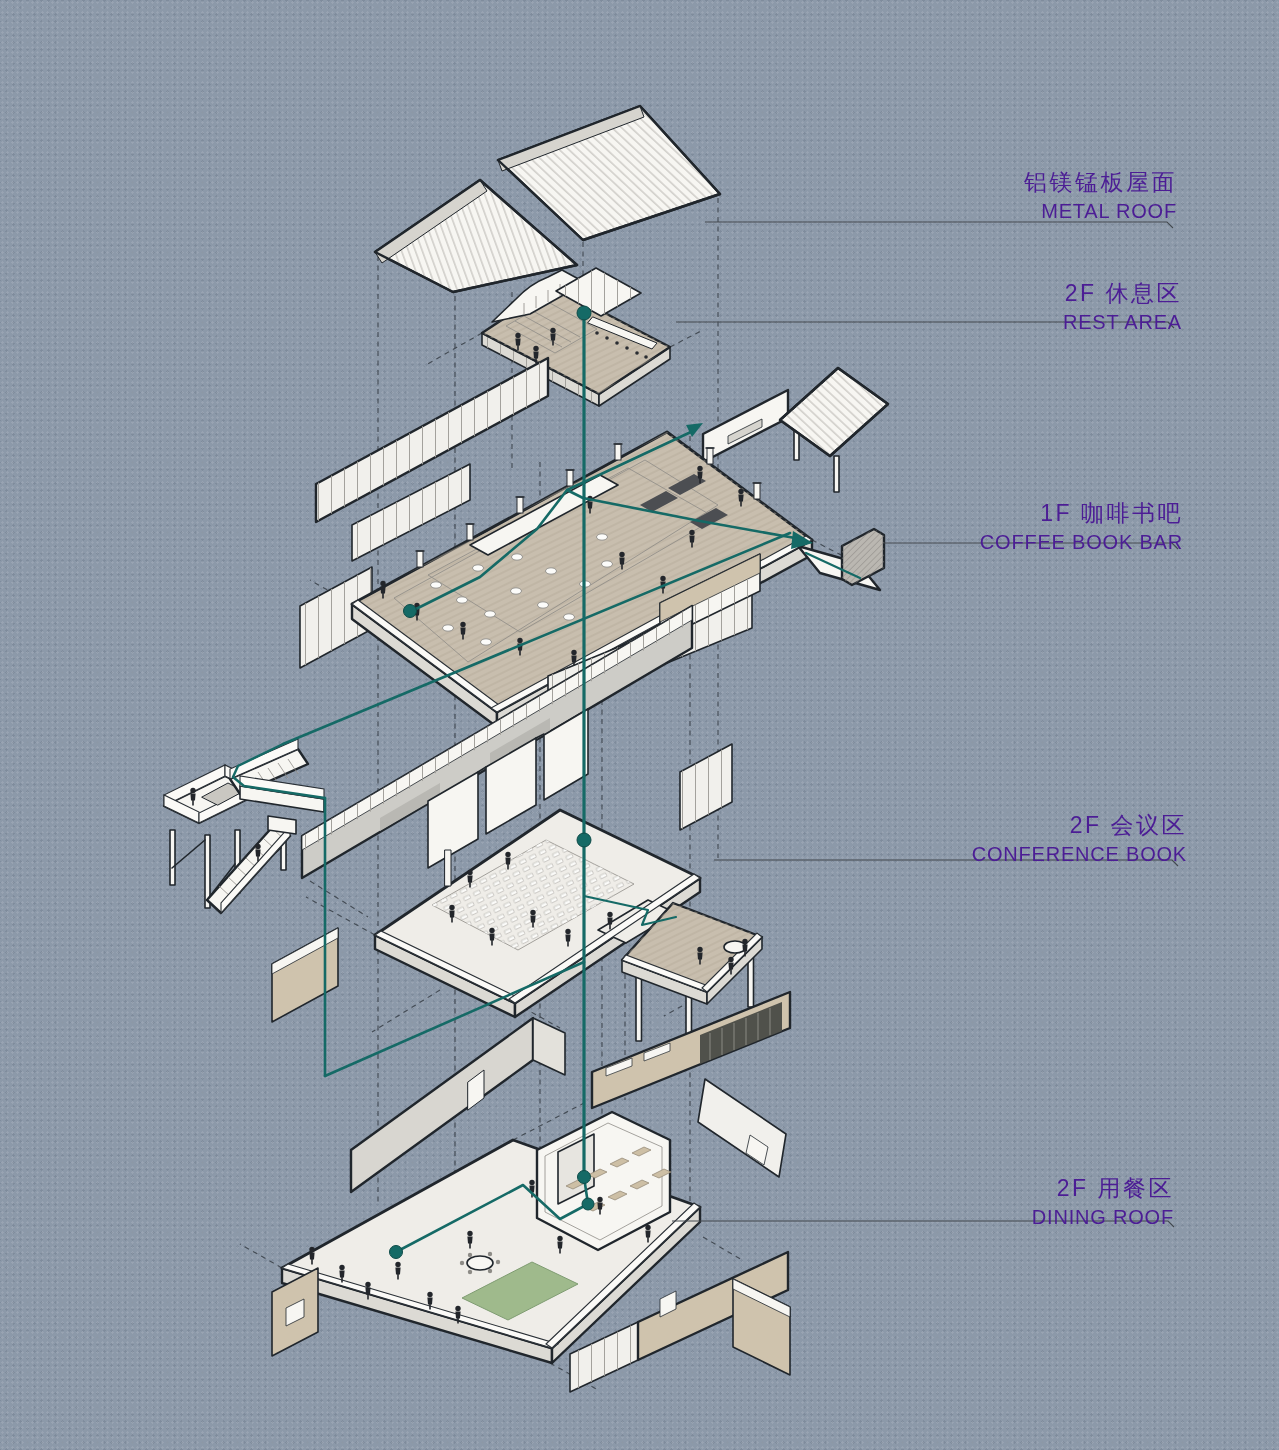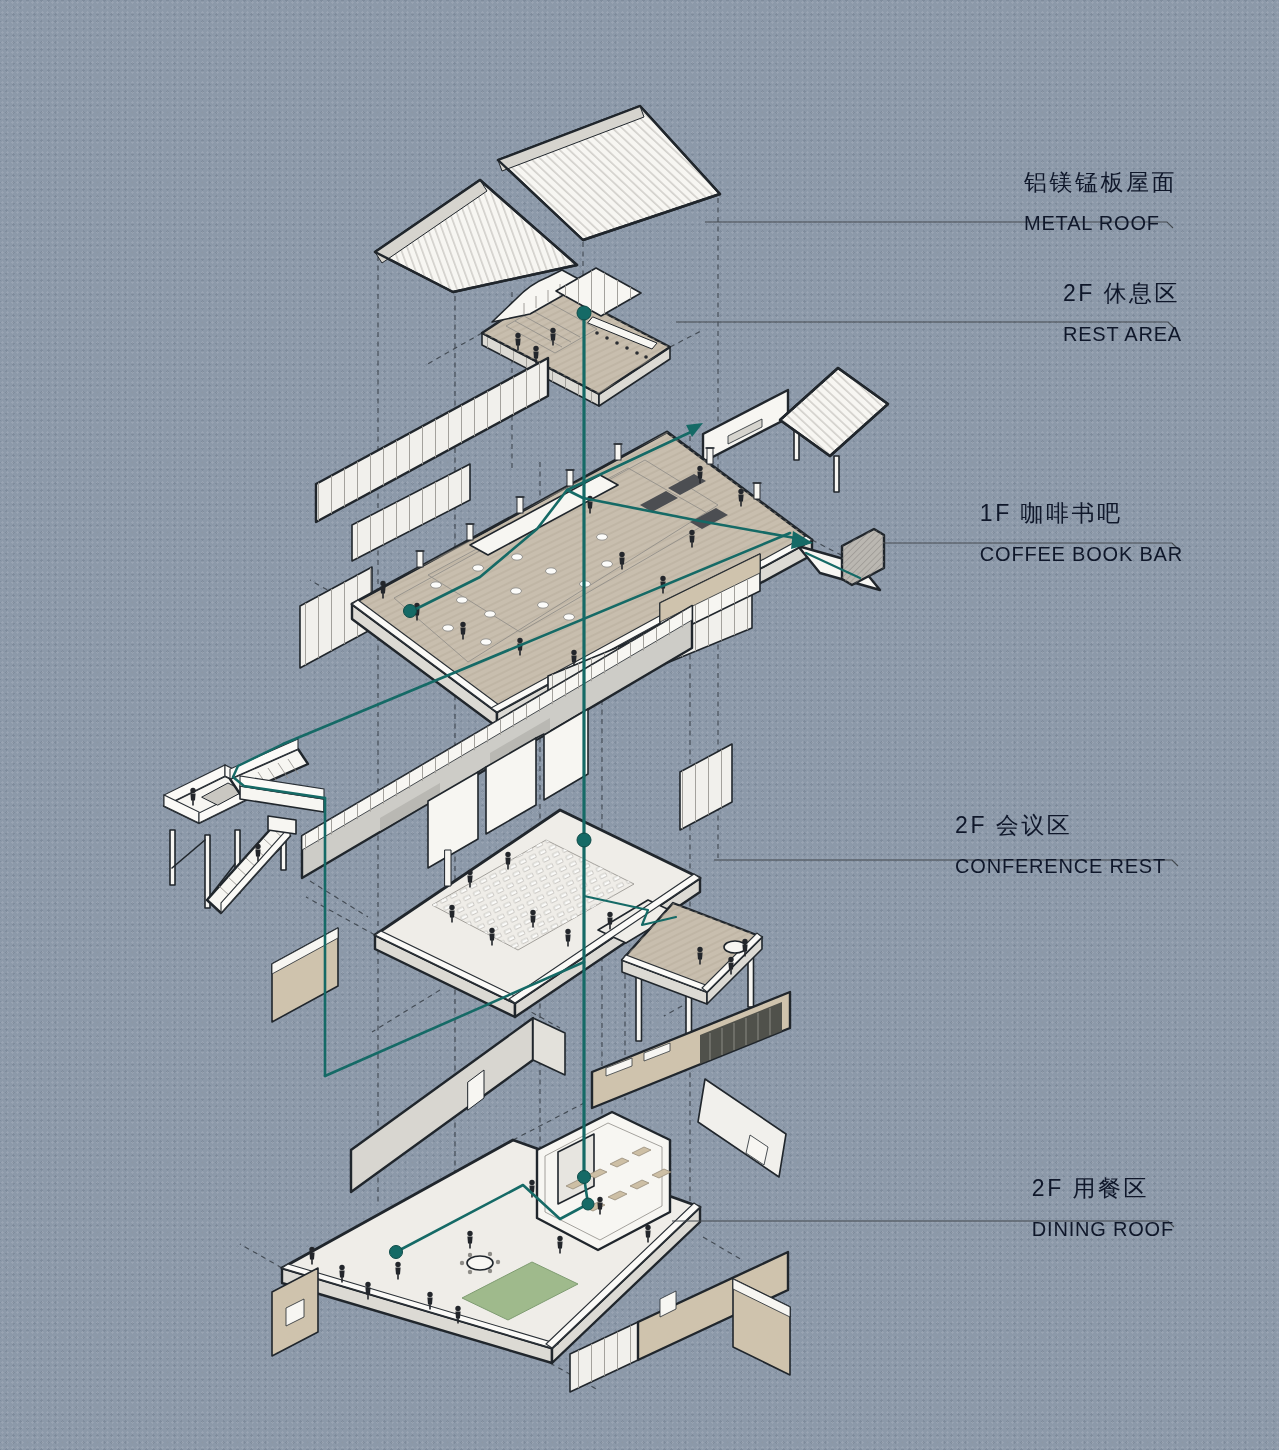--- a/index.html
+++ b/index.html
@@ -21,23 +21,23 @@
   .f-gray{fill:#d6d4ce}.f-wood{fill:#c8beae}.f-tan{fill:#cfc3ad}
   .f-dark{fill:#4c4e52}.f-side{fill:#dcdad4}.f-inner{fill:#e8e6e1}
   .w1{stroke-width:1}.w2{stroke-width:1.6}.w3{stroke-width:2.4}.w4{stroke-width:2.9}
   .thin{stroke:#8e8c87;stroke-width:.8;fill:none}
   .dash{stroke:#3d444d;stroke-width:1.15;stroke-dasharray:5 4.5;fill:none;opacity:.92}
   .teal{stroke:#156a66;fill:none;stroke-linejoin:round;stroke-linecap:round}
   .rail{fill:#fbfaf7;stroke:#2a3036;stroke-width:1.1}
   .person{fill:#23262b;stroke:none}
   .leader{stroke:#43494f;stroke-width:1.1;fill:none}
   
-  .label{position:absolute;color:#0f172a;}
+  .label{position:absolute;text-align:right;color:#4c1d95;}
   .label .cn{font-size:23px;letter-spacing:2.5px;font-weight:500;white-space:nowrap;}
-  .label .en{font-size:20px;letter-spacing:.8px;margin-top:14px;font-weight:400;white-space:nowrap;}
+  .label .en{font-size:20px;letter-spacing:.8px;margin-top:2px;font-weight:400;white-space:nowrap;}
 </style>
 </head>
 <body>
 
 <svg id="scene" width="1279" height="1450" viewBox="0 0 1279 1450">
   <defs>
     <pattern id="ribsA" width="6.5" height="6.5" patternUnits="userSpaceOnUse" patternTransform="rotate(43)">
       <line x1="0" y1="1" x2="6.5" y2="1" stroke="#c4c2bd" stroke-width="1.2"></line>
     </pattern>
     <pattern id="ribsB" width="6.5" height="6.5" patternUnits="userSpaceOnUse" patternTransform="rotate(70)">
@@ -434,20 +434,20 @@
   <div class="en">METAL ROOF</div>
 </div>
 <div class="label" style="top:278px;right:97px">
   <div class="cn">2F 休息区</div>
   <div class="en">REST AREA</div>
 </div>
 <div class="label" style="top:498px;right:96px">
   <div class="cn">1F 咖啡书吧</div>
   <div class="en">COFFEE BOOK BAR</div>
 </div>
-<div class="label" style="top:810px;right:113px">
+<div class="label" style="top:810px;right:92px">
   <div class="cn">2F 会议区</div>
-  <div class="en">CONFERENCE REST</div>
+  <div class="en">CONFERENCE BOOK</div>
 </div>
 <div class="label" style="top:1173px;right:105px">
   <div class="cn">2F 用餐区</div>
   <div class="en">DINING ROOF</div>
 </div>
 
 </body></html>

